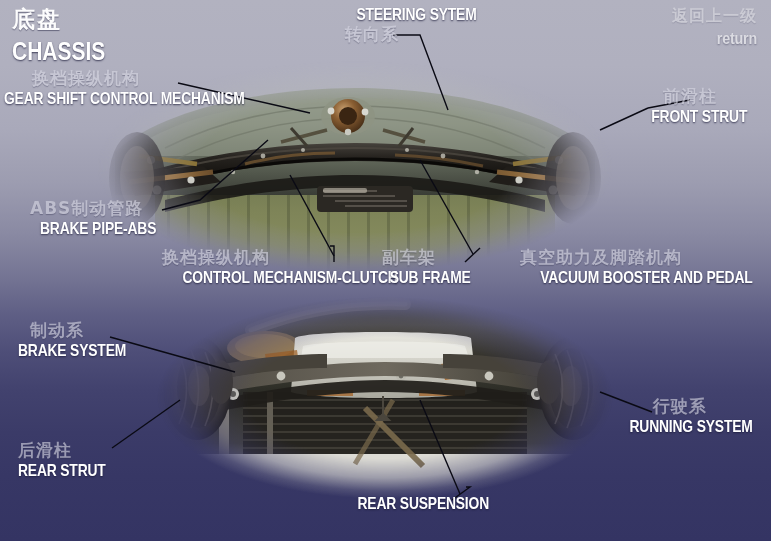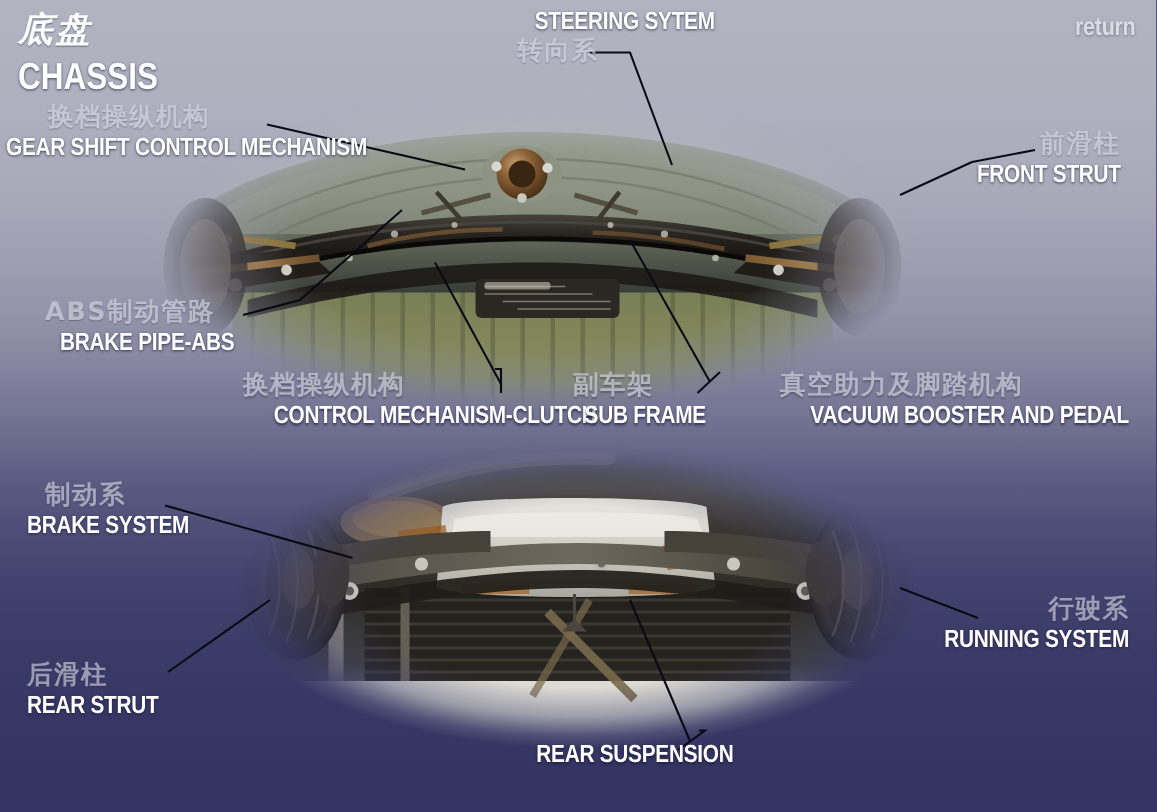--- a/index.html
+++ b/index.html
@@ -40,26 +40,26 @@
     font-weight:bold;
     font-size:16.5px;
     letter-spacing:-0.2px;
     color:#ffffff;
     transform:scaleX(.84);
     transform-origin:left center;
     text-shadow:0 1px 2px rgba(25,25,55,.75);
   }
   .label.center .cn{text-align:left;}
   .label.center .en{transform-origin:center center;text-align:center;}
-  .label.right .cn{text-align:right;}
+  .label.right .cn{text-align:center;}
   .label.right .en{transform-origin:right center;text-align:right;}
 
   
   #title{position:absolute;left:12px;top:4px;}
-  #title .cn{font-size:23px;color:#ffffff;opacity:.97;letter-spacing:2px;font-style:italic;}
+  #title .cn{font-size:23px;color:#ffffff;opacity:.97;letter-spacing:2px;}
   #title .en{font-size:25px;margin-top:2px;letter-spacing:0px;}
 
   
   #returnlink{position:absolute;right:14px;top:6px;cursor:pointer;}
   #returnlink .cn{font-size:16px;color:#ffffff;opacity:.33;letter-spacing:1px;text-align:right;}
   #returnlink .en{font-size:17px;opacity:.55;transform:scaleX(.84);transform-origin:right center;text-align:right;margin-top:2px;}
 </style>
 </head>
 <body>
 
@@ -365,20 +365,21 @@
     <path d="M452,500 L470,487 L466,487"></path>
     <path d="M460,494 L420,400"></path>
   </svg>
 
   <div id="title">
     <div class="cn">底盘</div>
     <div class="en">CHASSIS</div>
   </div>
 
   <div id="returnlink">
+    <div class="cn">返回上一级</div>
     <div class="en">return</div>
   </div>
 
   <div class="label center" style="left:345px;top:6px;">
     <div class="en">STEERING SYTEM</div>
     <div class="cn" style="margin-top:3px;">转向系</div>
   </div>
 
   <div class="label" style="left:4px;top:70px;">
     <div class="cn" style="margin-left:28px;">换档操纵机构</div>

